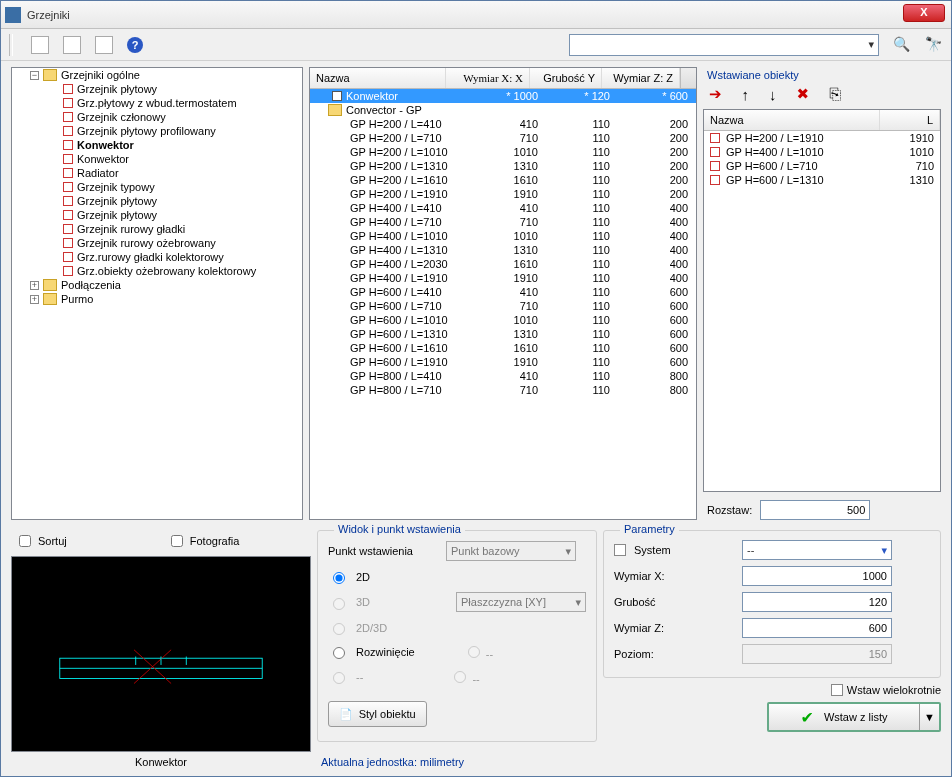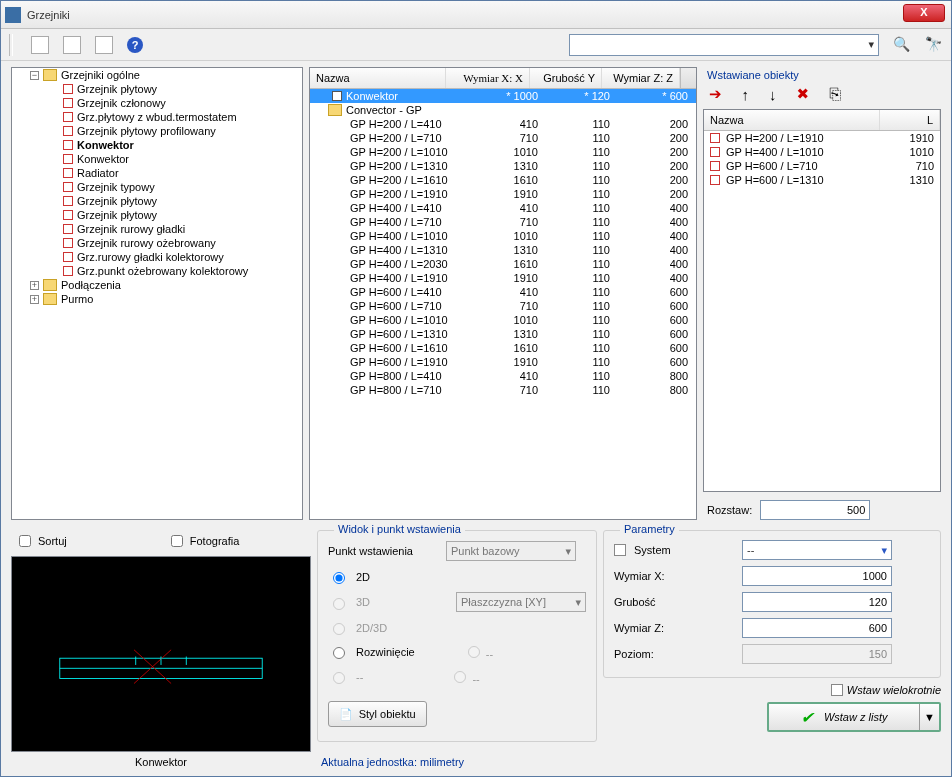--- a/index.html
+++ b/index.html
@@ -77,21 +77,21 @@
 .radio { width:12px; height:12px; }
 .btn { height:26px; padding:0 10px; border:1px solid #999; background:linear-gradient(#fdfdfd,#e3e3e3); border-radius:3px; display:inline-flex; align-items:center; gap:6px; }
 .bparam { flex:1; display:flex; flex-direction:column; }
 .prow { display:flex; align-items:center; padding:3px 0; gap:8px; }
 .prow .lbl { width:120px; }
 .prow input.txt, .prow .sel { width:150px; height:20px; border:1px solid #7a93b0; padding:0 4px; text-align:right; background:#fff; }
 .prow .sel { text-align:left; display:flex; align-items:center; justify-content:space-between; color:#333; }
 .prow .sel .dd { color:#2a57c4; }
 .prow input.ro { background:#f0f0f0; color:#888; border:1px solid #c0c0c0; }
 .unit { color:#003399; }
-.insert-row { display:flex; align-items:center; justify-content:flex-end; gap:10px; padding:6px 0 0 0;font-style:italic; }
+.insert-row { display:flex; align-items:center; justify-content:flex-end; gap:10px; padding:6px 0 0 0; }
 .split-btn { display:flex; border:2px solid #6a8; border-radius:2px; }
 .split-btn .main { width:150px; height:26px; display:flex; align-items:center; justify-content:center; gap:10px; background:linear-gradient(#fdfdfd,#e3e3e3); }
 .split-btn .dd { width:20px; height:26px; border-left:1px solid #999; display:flex; align-items:center; justify-content:center; background:linear-gradient(#fdfdfd,#e3e3e3); }
 .chk { width:12px; height:12px; border:1px solid #888; background:#fff; }
 svg.prev { position:absolute; top:0; left:0; width:100%; height:100%; }
 </style>
 </head>
 <body>
 
 <div class="window">
@@ -125,30 +125,30 @@
           </li>
         <ul id="tree-items">
             <li>
               <span style="width:11px"></span>
               <span class="sq"></span>
               <span>Grzejnik płytowy</span>
             </li>
             <li>
               <span style="width:11px"></span>
               <span class="sq"></span>
+              <span>Grz.płytowy z wbud.termostatem</span>
+            </li>
+            <li>
+              <span style="width:11px"></span>
+              <span class="sq"></span>
               <span>Grzejnik członowy</span>
             </li>
             <li>
               <span style="width:11px"></span>
               <span class="sq"></span>
-              <span>Grz.płytowy z wbud.termostatem</span>
-            </li>
-            <li>
-              <span style="width:11px"></span>
-              <span class="sq"></span>
               <span>Grzejnik płytowy profilowany</span>
             </li>
             <li>
               <span style="width:11px"></span>
               <span class="sq"></span>
               <span class="bold">Konwektor</span>
             </li>
             <li>
               <span style="width:11px"></span>
               <span class="sq"></span>
@@ -185,21 +185,21 @@
               <span>Grzejnik rurowy ożebrowany</span>
             </li>
             <li>
               <span style="width:11px"></span>
               <span class="sq"></span>
               <span>Grz.rurowy gładki kolektorowy</span>
             </li>
             <li>
               <span style="width:11px"></span>
               <span class="sq"></span>
-              <span>Grz.punkt ożebrowany kolektorowy</span>
+              <span>Grz.obiekty ożebrowany kolektorowy</span>
             </li>
           </ul>
         <li>
             <span class="box">+</span>
             <span class="fold"></span>
             <span>Podłączenia</span>
           </li>
         <li>
             <span class="box">+</span>
             <span class="fold"></span>

